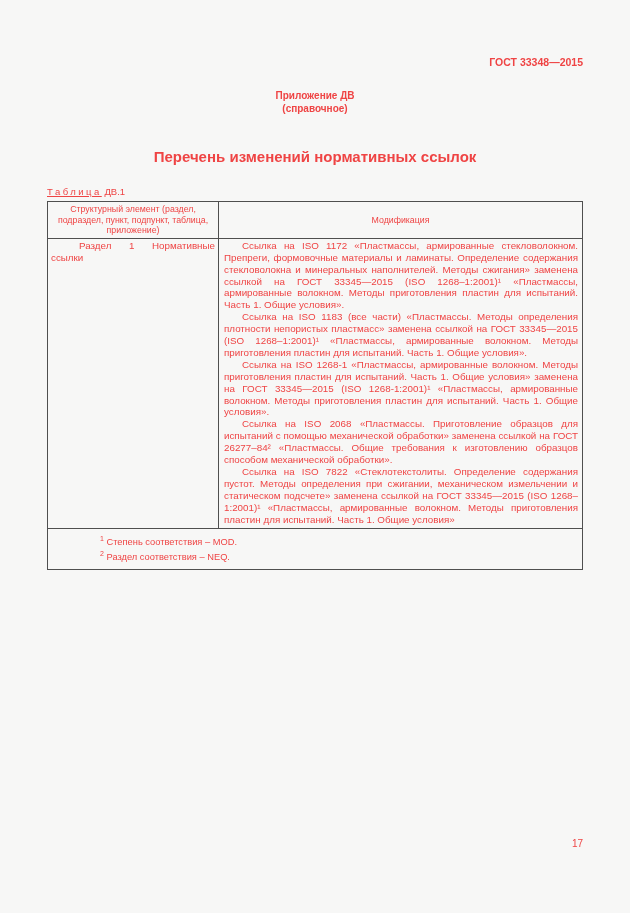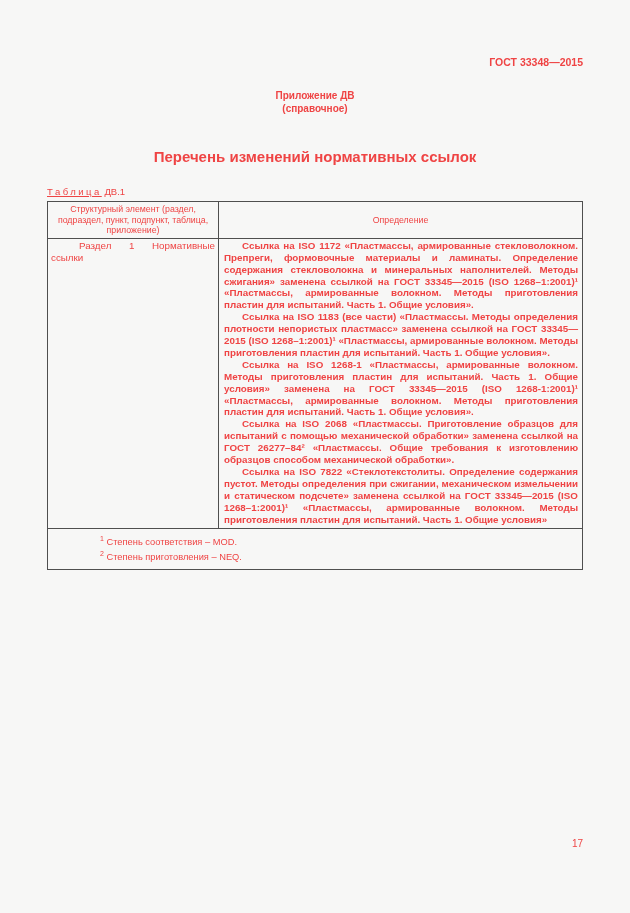--- a/index.html
+++ b/index.html
@@ -74,21 +74,20 @@
   td.cell-mod {
     vertical-align: top;
     padding: 1px 4px 2px 5px;
   }
   td.cell-mod p {
     margin: 0;
     font-size: 9.8px;
     line-height: 11.9px;
     text-align: justify;
     text-indent: 18px;
-    font-weight: bold;
   }
   td.footnotes-cell {
     padding: 4px 4px 5px 4px;
     font-size: 9.3px;
     line-height: 12.6px;
   }
   .footnote { padding-left: 48px; }
   .footnote sup { font-size: 7px; }
   .page-number {
     position: absolute;
@@ -113,21 +112,21 @@
 
   <div class="table-label">
     <span class="spaced">Таблица</span>
     <span>ДВ.1</span>
   </div>
 
   <table class="changes">
     <thead>
       <tr>
         <th class="col-structural">Структурный элемент (раздел, подраздел, пункт, подпункт, таблица, приложение)</th>
-        <th class="col-modification">Определение</th>
+        <th class="col-modification">Модификация</th>
       </tr>
     </thead>
     <tbody>
       <tr>
         <td class="cell-structural">
           <span class="struct-text">Раздел 1 Нормативные ссылки</span>
         </td>
         <td class="cell-mod">
           <p>Ссылка на ISO 1172 «Пластмассы, армированные стекловолокном. Препреги, формовочные материалы и ламинаты. Определение содержания стекловолокна и минеральных наполнителей. Методы сжигания» заменена ссылкой на ГОСТ 33345—2015 (ISO 1268–1:2001)¹ «Пластмассы, армированные волокном. Методы приготовления пластин для испытаний. Часть 1. Общие условия».</p>
           <p>Ссылка на ISO 1183 (все части) «Пластмассы. Методы определения плотности непористых пластмасс» заменена ссылкой на ГОСТ 33345—2015 (ISO 1268–1:2001)¹ «Пластмассы, армированные волокном. Методы приготовления пластин для испытаний. Часть 1. Общие условия».</p>
@@ -137,21 +136,21 @@
         </td>
       </tr>
       <tr>
         <td class="footnotes-cell" colspan="2">
           <div class="footnote">
             <sup>1</sup>
             <span>Степень соответствия – MOD.</span>
           </div>
           <div class="footnote">
             <sup>2</sup>
-            <span>Степень приготовления – NEQ.</span>
+            <span>Раздел соответствия – NEQ.</span>
           </div>
         </td>
       </tr>
     </tbody>
   </table>
 
   <div class="page-number">17</div>
 
 </div>
 

